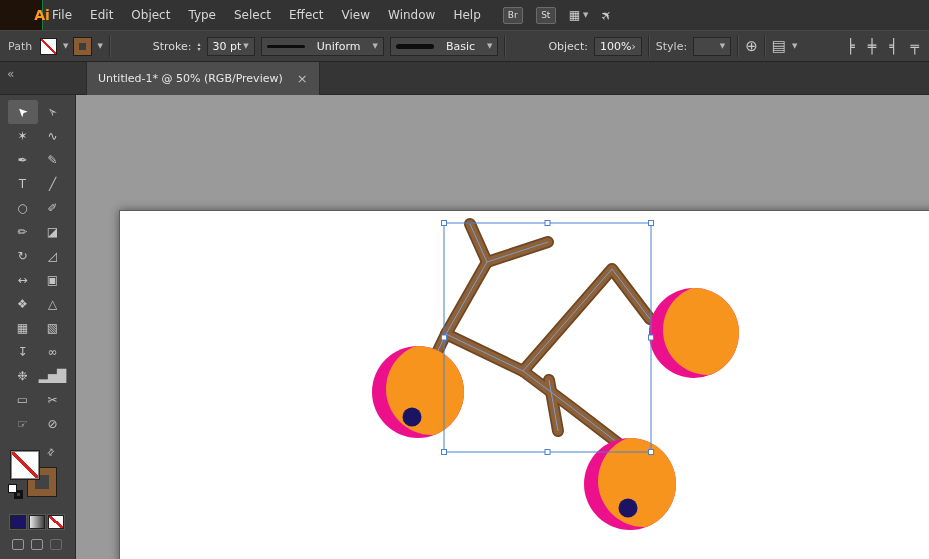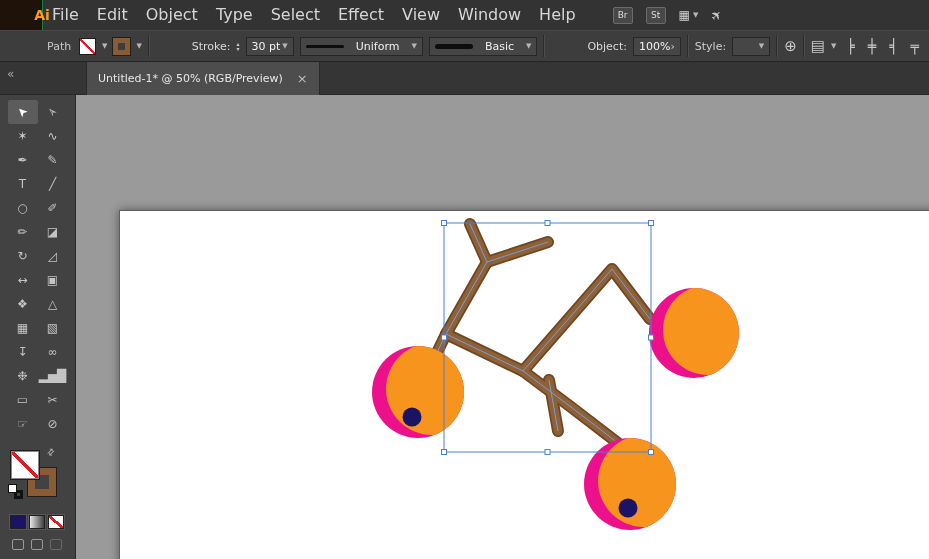--- a/index.html
+++ b/index.html
@@ -7,31 +7,31 @@
   .app{
     position:relative;width:929px;height:559px;overflow:hidden;
     font-family:"DejaVu Sans",sans-serif;background:#3d3d3d;
     -webkit-user-select:none;user-select:none;cursor:default;
   }
   
   .menubar{height:30px;background:#333;display:flex;align-items:center;color:#d6d6d6;}
   .ai-logo{width:30px;height:30px;background:#1f1208;color:#ff9a1e;border-right:1px solid #15803d;
     display:flex;align-items:center;justify-content:center;font-weight:bold;font-size:14px;padding-left:42px;}
   .menus{display:flex;align-items:center;height:100%;}
-  .menu-item{padding:0 9px;font-size:16px;line-height:30px;color:#d6d6d6;}
-  .mb-right{display:flex;align-items:center;margin-left:28px;gap:13px;}
+  .menu-item{padding:0 9px;font-size:12px;line-height:30px;color:#d6d6d6;}
+  .mb-right{display:flex;align-items:center;margin-left:13px;gap:13px;}
   .mbtn{background:#484848;border:1px solid #6b6b6b;color:#ddd;font-size:9px;width:20px;height:17px;
     padding:0;border-radius:2px;font-family:"DejaVu Sans",sans-serif;display:flex;align-items:center;justify-content:center;}
   .ws{display:flex;align-items:center;gap:3px;color:#cfcfcf;font-size:12px;}
   .dd{font-size:7px;color:#b5b5b5;}
   .gpu{display:inline-block;transform:rotate(-45deg);font-size:13px;color:#cfcfcf;}
   
   .controlbar{height:32px;background:#3d3d3d;border-top:1px solid #484848;border-bottom:1px solid #232323;
     display:flex;align-items:center;padding:0 8px;gap:6px;font-size:11px;color:#cfcfcf;white-space:nowrap;}
-  .ctx{width:26px;color:#c8c8c8;margin-left:39px;}
+  .ctx{width:26px;color:#c8c8c8;}
   .swatchbox{width:17px;height:17px;background:#fff;border:1px solid #1d1d1d;position:relative;}
   .none-diag{position:absolute;inset:0;background:linear-gradient(to top right,transparent 44%,#d42222 44%,#d42222 56%,transparent 56%);}
   .strokebox{width:17px;height:17px;border:5px solid #8a5c33;outline:1px solid #1d1d1d;background:#3d3d3d;}
   .sep{width:0;height:22px;border-left:1px solid #2b2b2b;border-right:1px solid #4d4d4d;}
   .link-label{color:#d8d8d8;margin-left:36px;}
   .spin{display:flex;flex-direction:column;font-size:6px;line-height:5px;color:#ccc;}
   .field{background:#464646;border:1px solid #262626;height:19px;display:flex;align-items:center;padding:0 5px;color:#f2f2f2;}
   .field .dd{margin-left:2px;}
   .combo{background:#464646;border:1px solid #262626;height:19px;display:flex;align-items:center;padding:0 5px;gap:12px;color:#eee;}
   .preview-line{height:3px;width:38px;background:#0d0d0d;border-radius:2px;}

